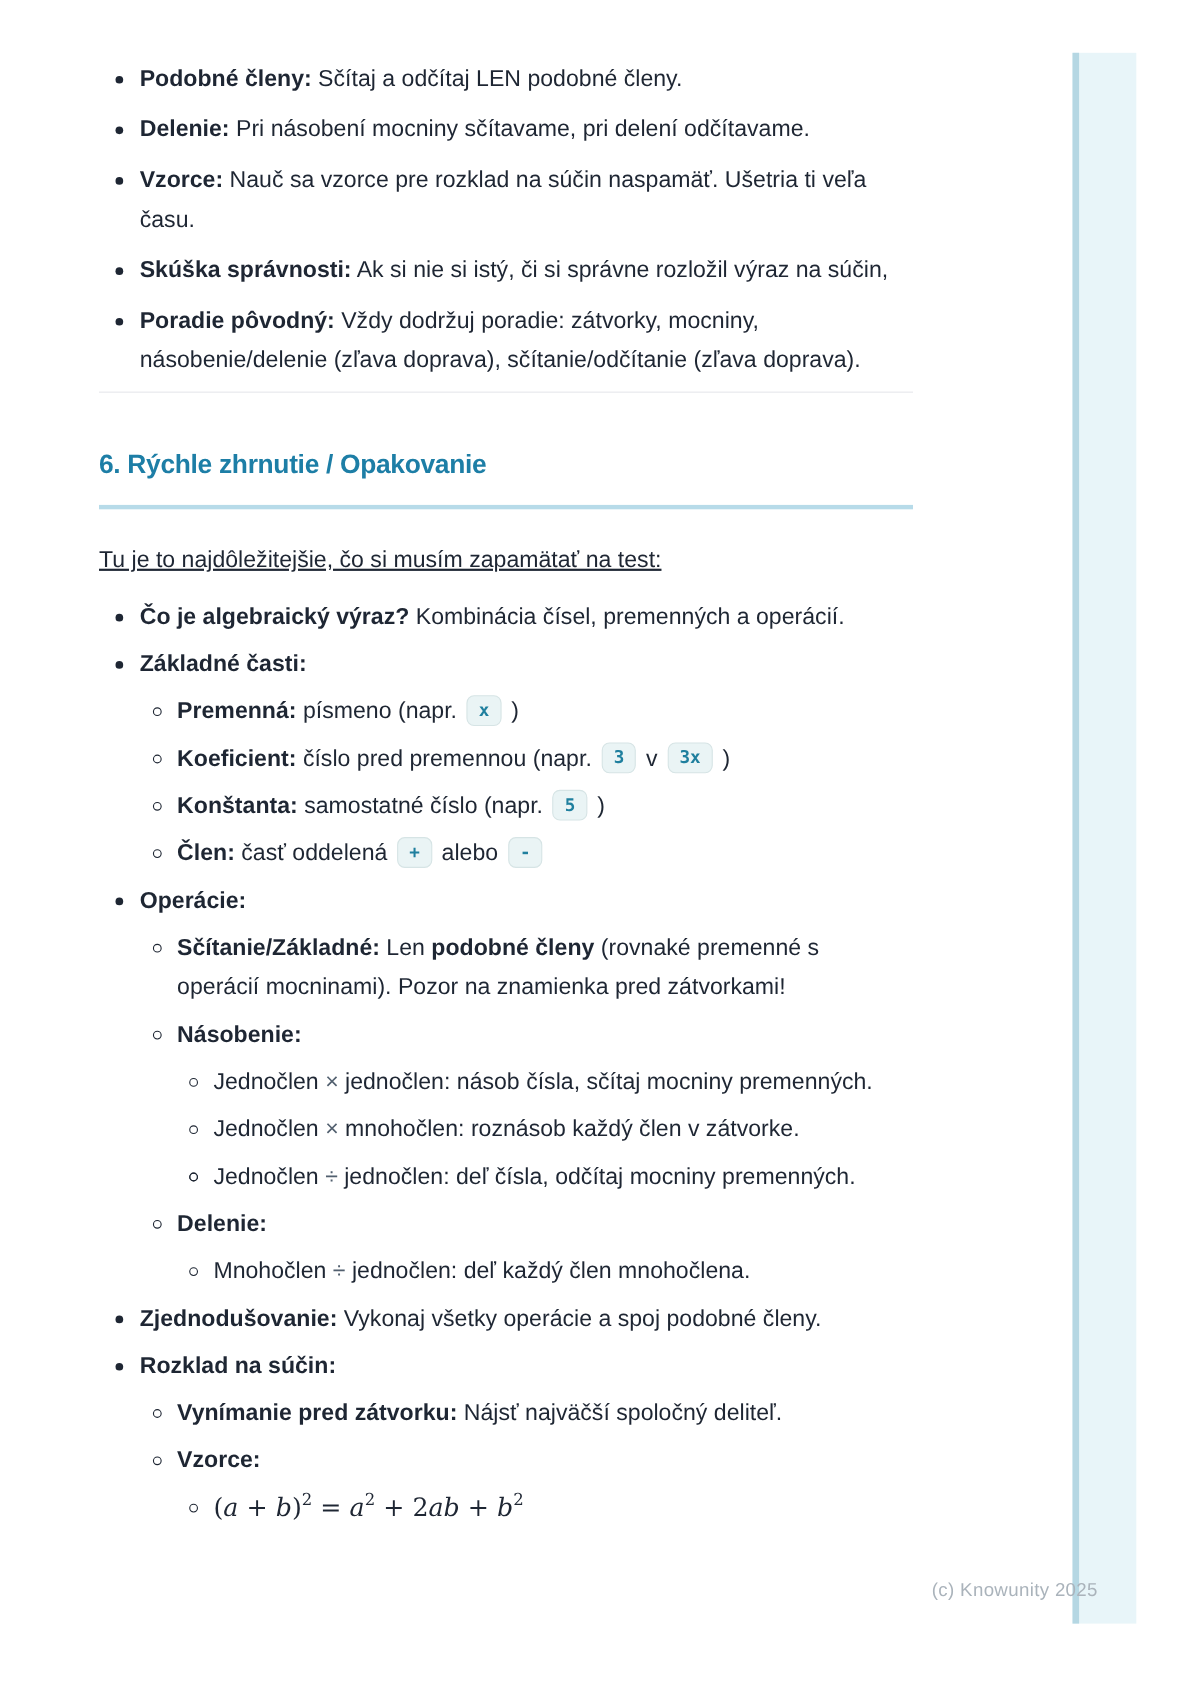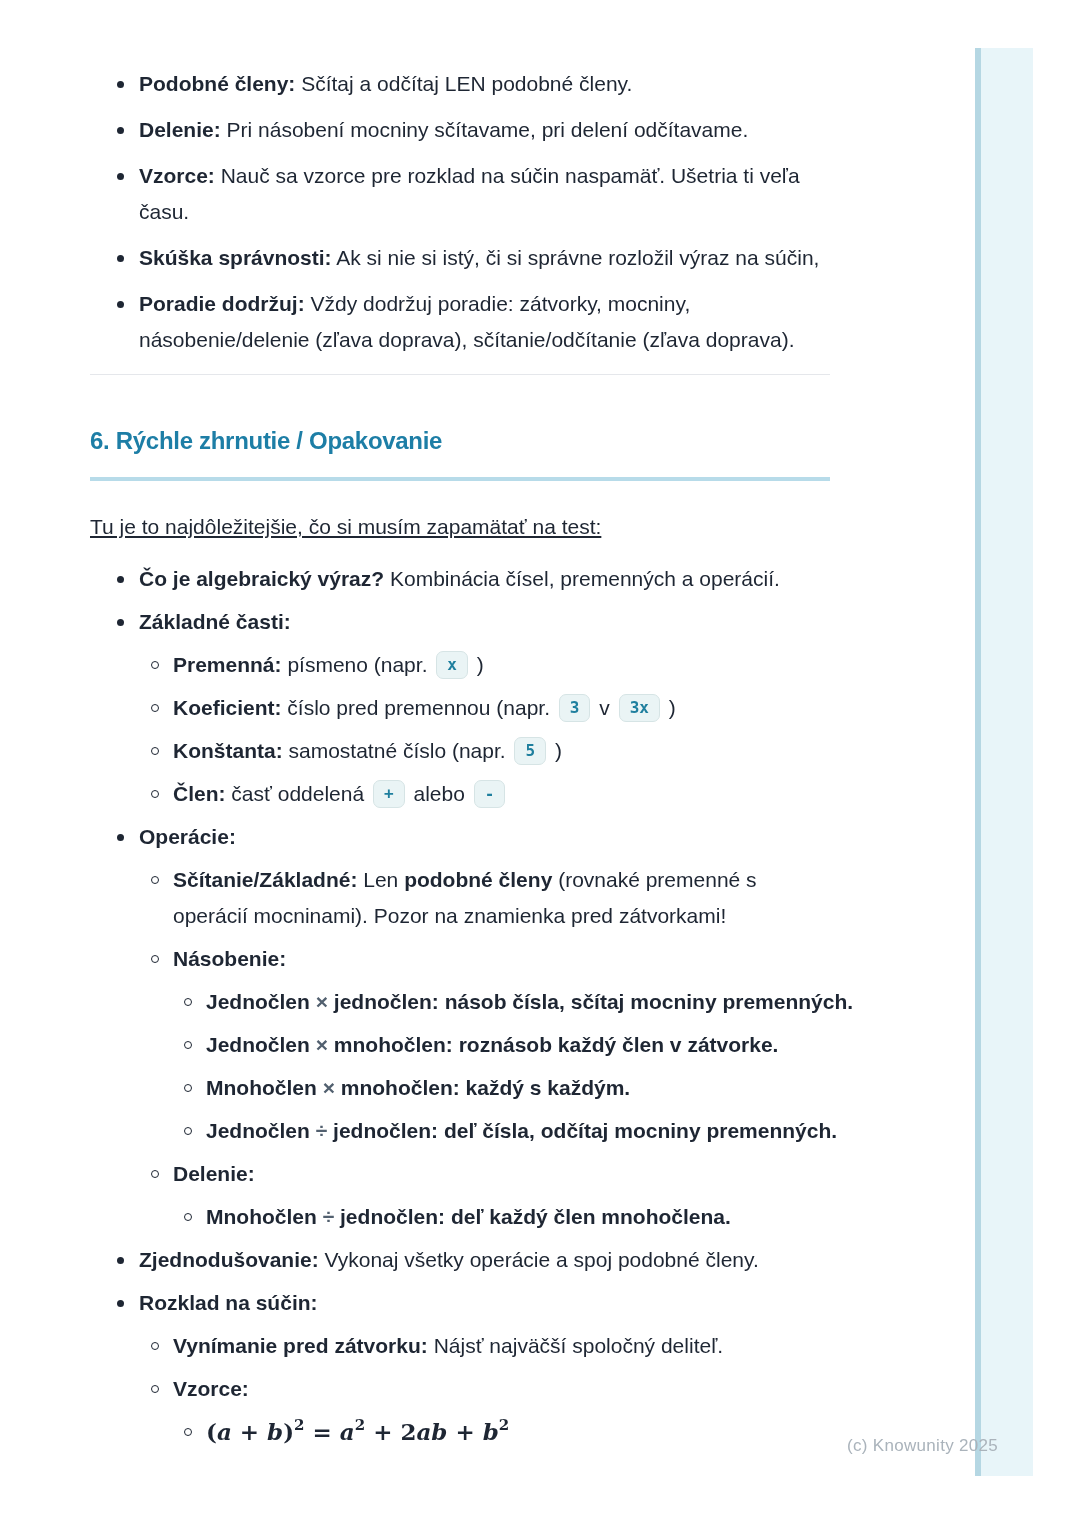--- a/index.html
+++ b/index.html
@@ -24,31 +24,31 @@
   }
   .page-edge{
     position:absolute;top:48px;right:47px;width:58px;height:1428px;
     background:var(--panel-fill);
     border-left:6px solid var(--panel-border);
     box-sizing:border-box;z-index:1;
   }
   .content{
     position:absolute;left:90px;top:50px;width:740px;z-index:2;
   }
-  .doc-list{margin:16px;padding:0;}
+  .doc-list{margin:4px;padding:0;}
   .item{
     position:relative;font-size:21px;line-height:36px;
     margin:0 0 7px 0;
   }
   .top .item{margin-bottom:10px;}
   .item .txt{display:block;}
   .line{display:block;white-space:nowrap;}
   .lvl1{padding-left:33px;}
   .lvl2{padding-left:67px;}
-  .lvl3{padding-left:100px;font-weight:bold;}
+  .lvl3{padding-left:100px;}
   .marker{position:absolute;top:15px;width:7px;height:7px;border-radius:50%;}
   .lvl1 > .marker{left:11px;background:var(--text);}
   .lvl2 > .marker{left:45px;border:1.6px solid var(--text);width:6px;height:6px;background:transparent;top:14px;}
   .lvl3 > .marker{left:78px;border:1.6px solid var(--text);width:6px;height:6px;background:transparent;top:14px;}
   strong{font-weight:700;}
   .chip{
     display:inline-block;
     font-family:"DejaVu Sans Mono","Liberation Mono",monospace;
     font-weight:700;font-size:16px;line-height:24px;
     color:var(--chip-text);background:var(--chip-bg);
@@ -106,21 +106,21 @@
       </div>
       <div class="item lvl1">
         <span class="marker"></span>
         <span class="txt">
           <span class="line"><strong>Skúška správnosti:</strong> Ak si nie si istý, či si správne rozložil výraz na súčin,</span>
         </span>
       </div>
       <div class="item lvl1">
         <span class="marker"></span>
         <span class="txt">
-          <span class="line"><strong>Poradie dodržuj:</strong> Vždy dodržuj poradie: zátvorky, mocniny,</span>
+          <span class="line"><strong>Poradie pôvodný:</strong> Vždy dodržuj poradie: zátvorky, mocniny,</span>
           <span class="line">násobenie/delenie (zľava doprava), sčítanie/odčítanie (zľava doprava).</span>
         </span>
       </div>
     </div>
 
   <hr class="divider">
 
   <h1 class="section-title">6. Rýchle zhrnutie / Opakovanie</h1>
   <div class="title-underline"></div>
 
@@ -189,23 +189,20 @@
         </span>
       </div>
       <div class="item lvl3">
         <span class="marker"></span>
         <span class="txt">
           <span class="line">Jednočlen <span class="op">×</span> mnohočlen: roznásob každý člen v zátvorke.</span>
         </span>
       </div>
       <div class="item lvl3">
         <span class="marker"></span>
-        <span class="txt">
-          <span class="line">Mnohočlen <span class="op">×</span> mnohočlen: každý s každým.</span>
-        </span>
       </div>
       <div class="item lvl3">
         <span class="marker"></span>
         <span class="txt">
           <span class="line">Jednočlen <span class="op">÷</span> jednočlen: deľ čísla, odčítaj mocniny premenných.</span>
         </span>
       </div>
       <div class="item lvl2">
         <span class="marker"></span>
         <span class="txt">

